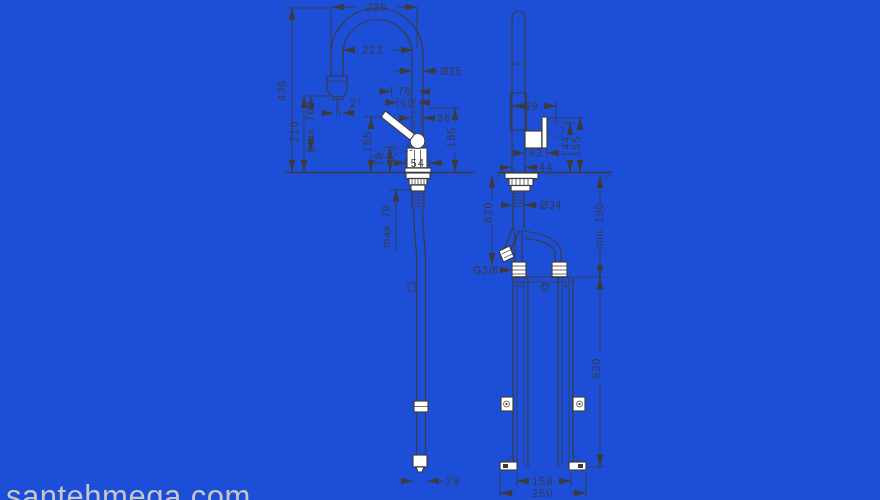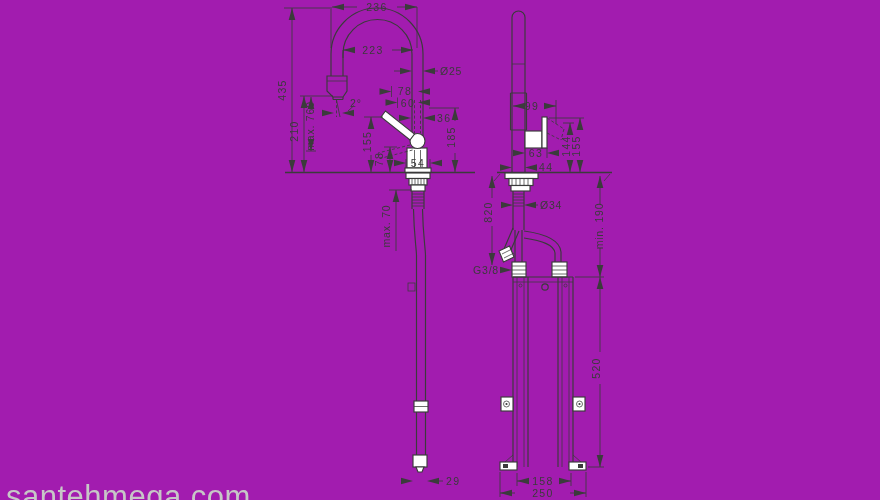--- a/index.html
+++ b/index.html
@@ -1,16 +1,16 @@
 <!DOCTYPE html>
 <html><head>
 <meta charset="utf-8">
 <style>
   html,body{margin:0;padding:0;background:#ffffff;}
-  .canvas{position:relative;width:880px;height:500px;background:#a21caf;overflow:hidden;
+  .canvas{position:relative;width:880px;height:500px;background:#1d4ed8;overflow:hidden;
           font-family:"Liberation Sans",sans-serif;}
   svg{position:absolute;left:0;top:0;}
   .ln   {stroke:#3b3b3b;fill:none;stroke-width:1.15;}
   .ln2  {stroke:#3b3b3b;fill:none;stroke-width:0.75;}
   .dimln{stroke:#3b3b3b;fill:none;stroke-width:0.85;}
   .dash {stroke:#3b3b3b;fill:none;stroke-width:0.85;stroke-dasharray:3 2.2;}
   .wfill{fill:#ffffff;stroke:#3b3b3b;stroke-width:1.15;}
   .dark {fill:#3b3b3b;stroke:none;}
   .dim  {font-family:"Liberation Sans",sans-serif;font-size:10.5px;letter-spacing:1.4px;fill:#3b3b3b;}
   .dimS {font-family:"Liberation Sans",sans-serif;font-size:10.5px;letter-spacing:0.8px;fill:#3b3b3b;}

